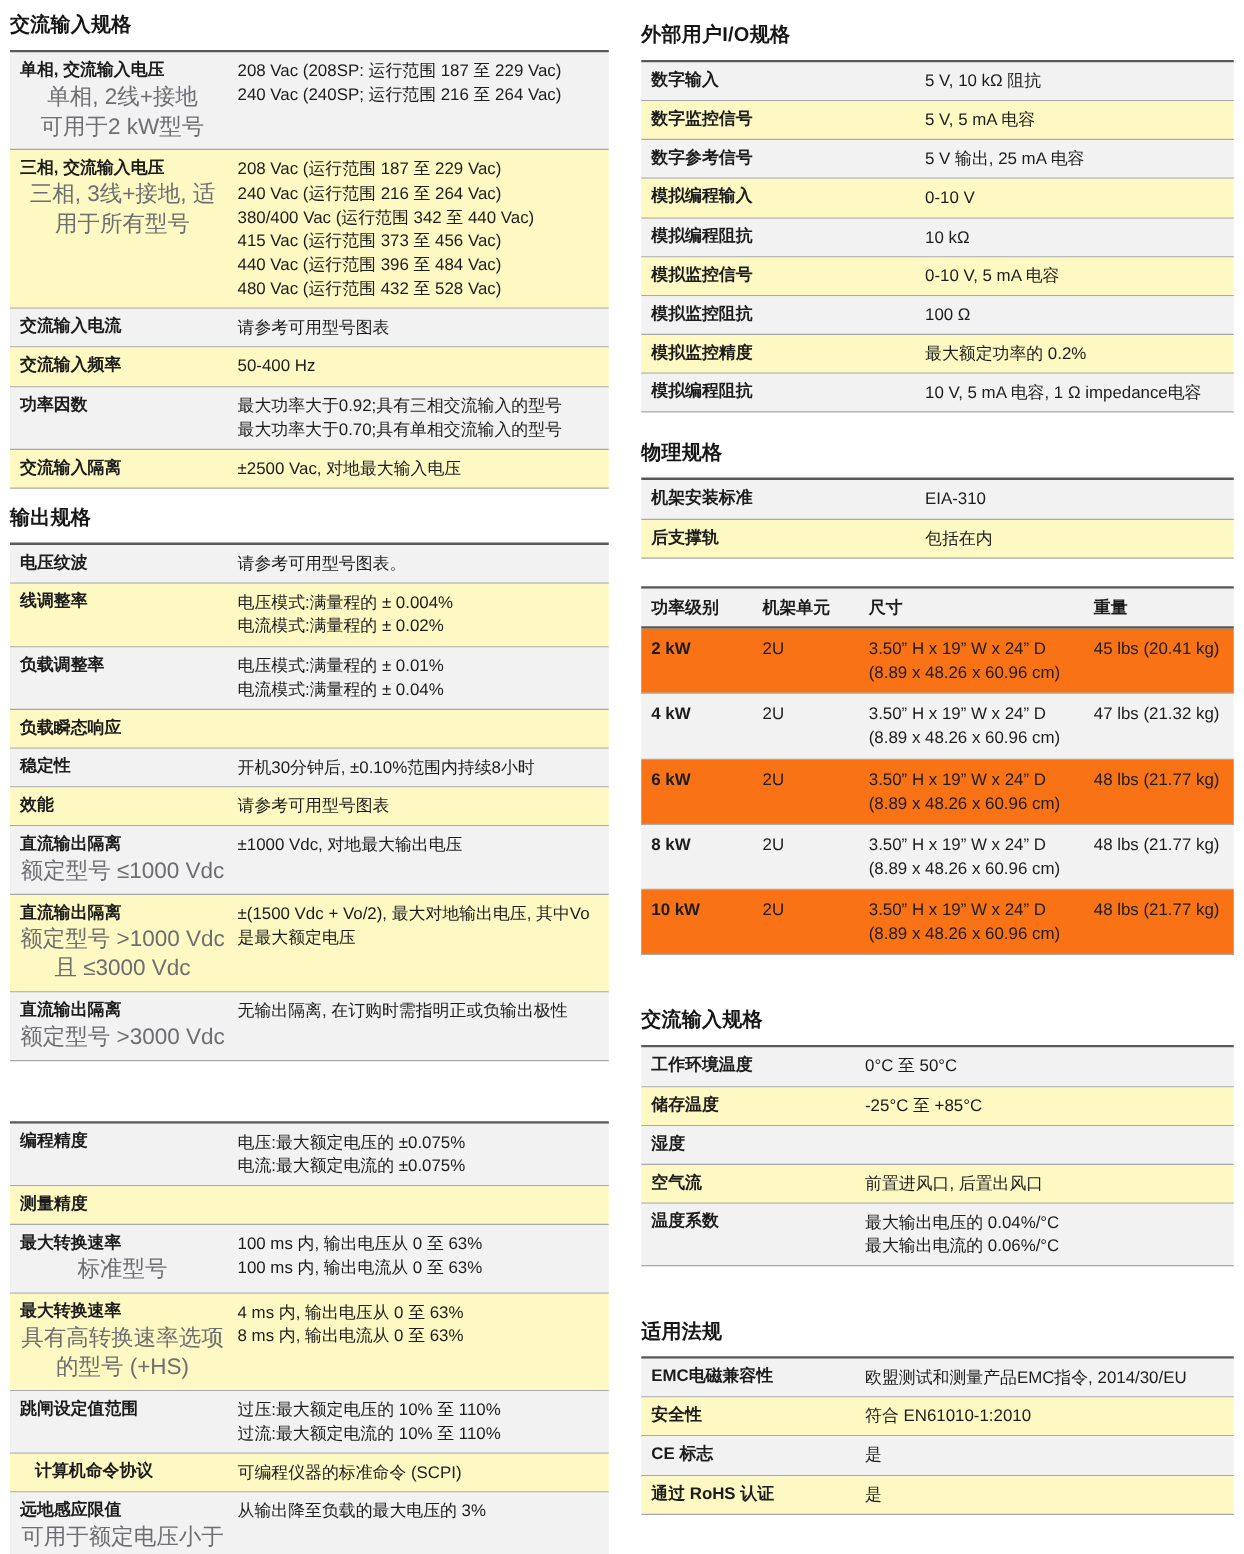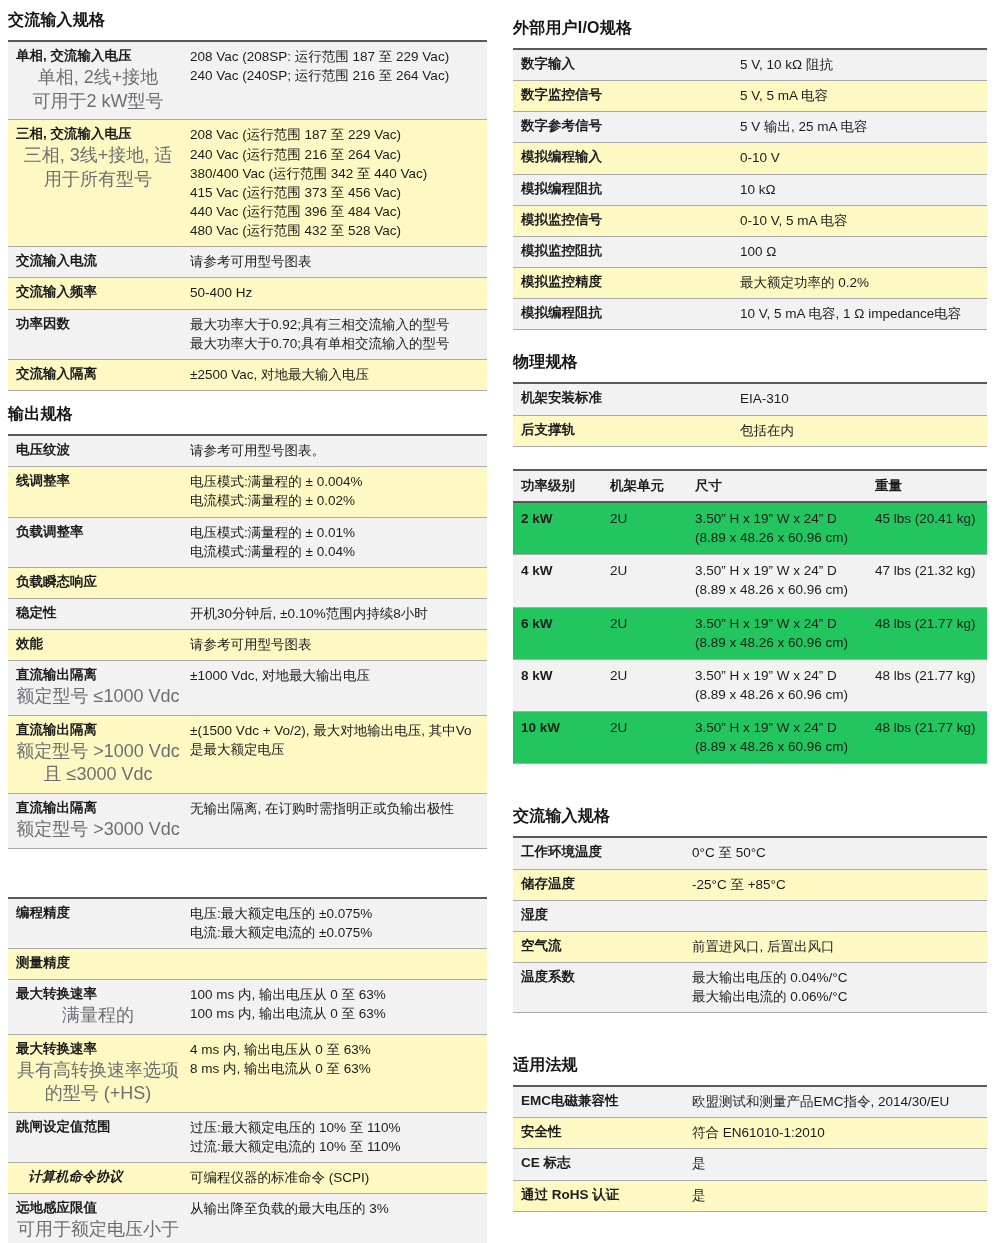--- a/index.html
+++ b/index.html
@@ -29,28 +29,28 @@
     padding:5px 4px 6px 8px;
     background:#fef9c3;
   }
   .row.alt{background:#f2f2f3;}
   .g-left{grid-template-columns:174px 1fr;}
   .g-wide{grid-template-columns:219px 1fr;}
   .g-mid{grid-template-columns:171px 1fr;}
   .lbl{padding-right:10px;}
   .lbl-main{display:block;font-weight:700;line-height:1.4;white-space:pre-line;}
   .lbl-sub{display:block;color:#6d6e71;font-size:18px;line-height:1.32;white-space:pre-line;text-align:center;}
-  .lbl.indent{padding-left:12px;font-style:italic;}
+  .lbl.indent{padding-left:12px;}
   .val{line-height:1.42;white-space:pre-line;}
   
   .ptable{border-top:2px solid #58595b;}
   .prow{
     display:grid;grid-template-columns:89px 85px 180px 1fr;
     border-bottom:1px solid #a7a9ac;
-    padding:6px 4px 7px 8px;background:#22c55e;line-height:1.42;
+    padding:6px 4px 7px 8px;background:#f97316;line-height:1.42;
   }
   .prow.alt{background:#f2f2f3;}
   .prow.phead{border-bottom:2px solid #58595b;padding:5px 4px 6px 8px;}
   .phead span{font-weight:700;}
   .pbold{font-weight:700;}
   .pre{white-space:pre-line;}
 </style>
 </head>
 <body>
 
@@ -184,21 +184,21 @@
 电流:最大额定电流的 ±0.075%</div>
         </div>
         <div class="row g-left">
           <div class="lbl">
               <span class="lbl-main">测量精度</span>
             </div>
         </div>
         <div class="row g-left alt">
           <div class="lbl">
             <span class="lbl-main">最大转换速率</span>
-            <span class="lbl-sub">满量程的</span>
+            <span class="lbl-sub">标准型号</span>
           </div>
           <div class="val">100 ms 内, 输出电压从 0 至 63%
 100 ms 内, 输出电流从 0 至 63%</div>
         </div>
         <div class="row g-left">
           <div class="lbl">
             <span class="lbl-main">最大转换速率</span>
             <span class="lbl-sub">具有高转换速率选项的型号 (+HS)</span>
           </div>
           <div class="val">4 ms 内, 输出电压从 0 至 63%

